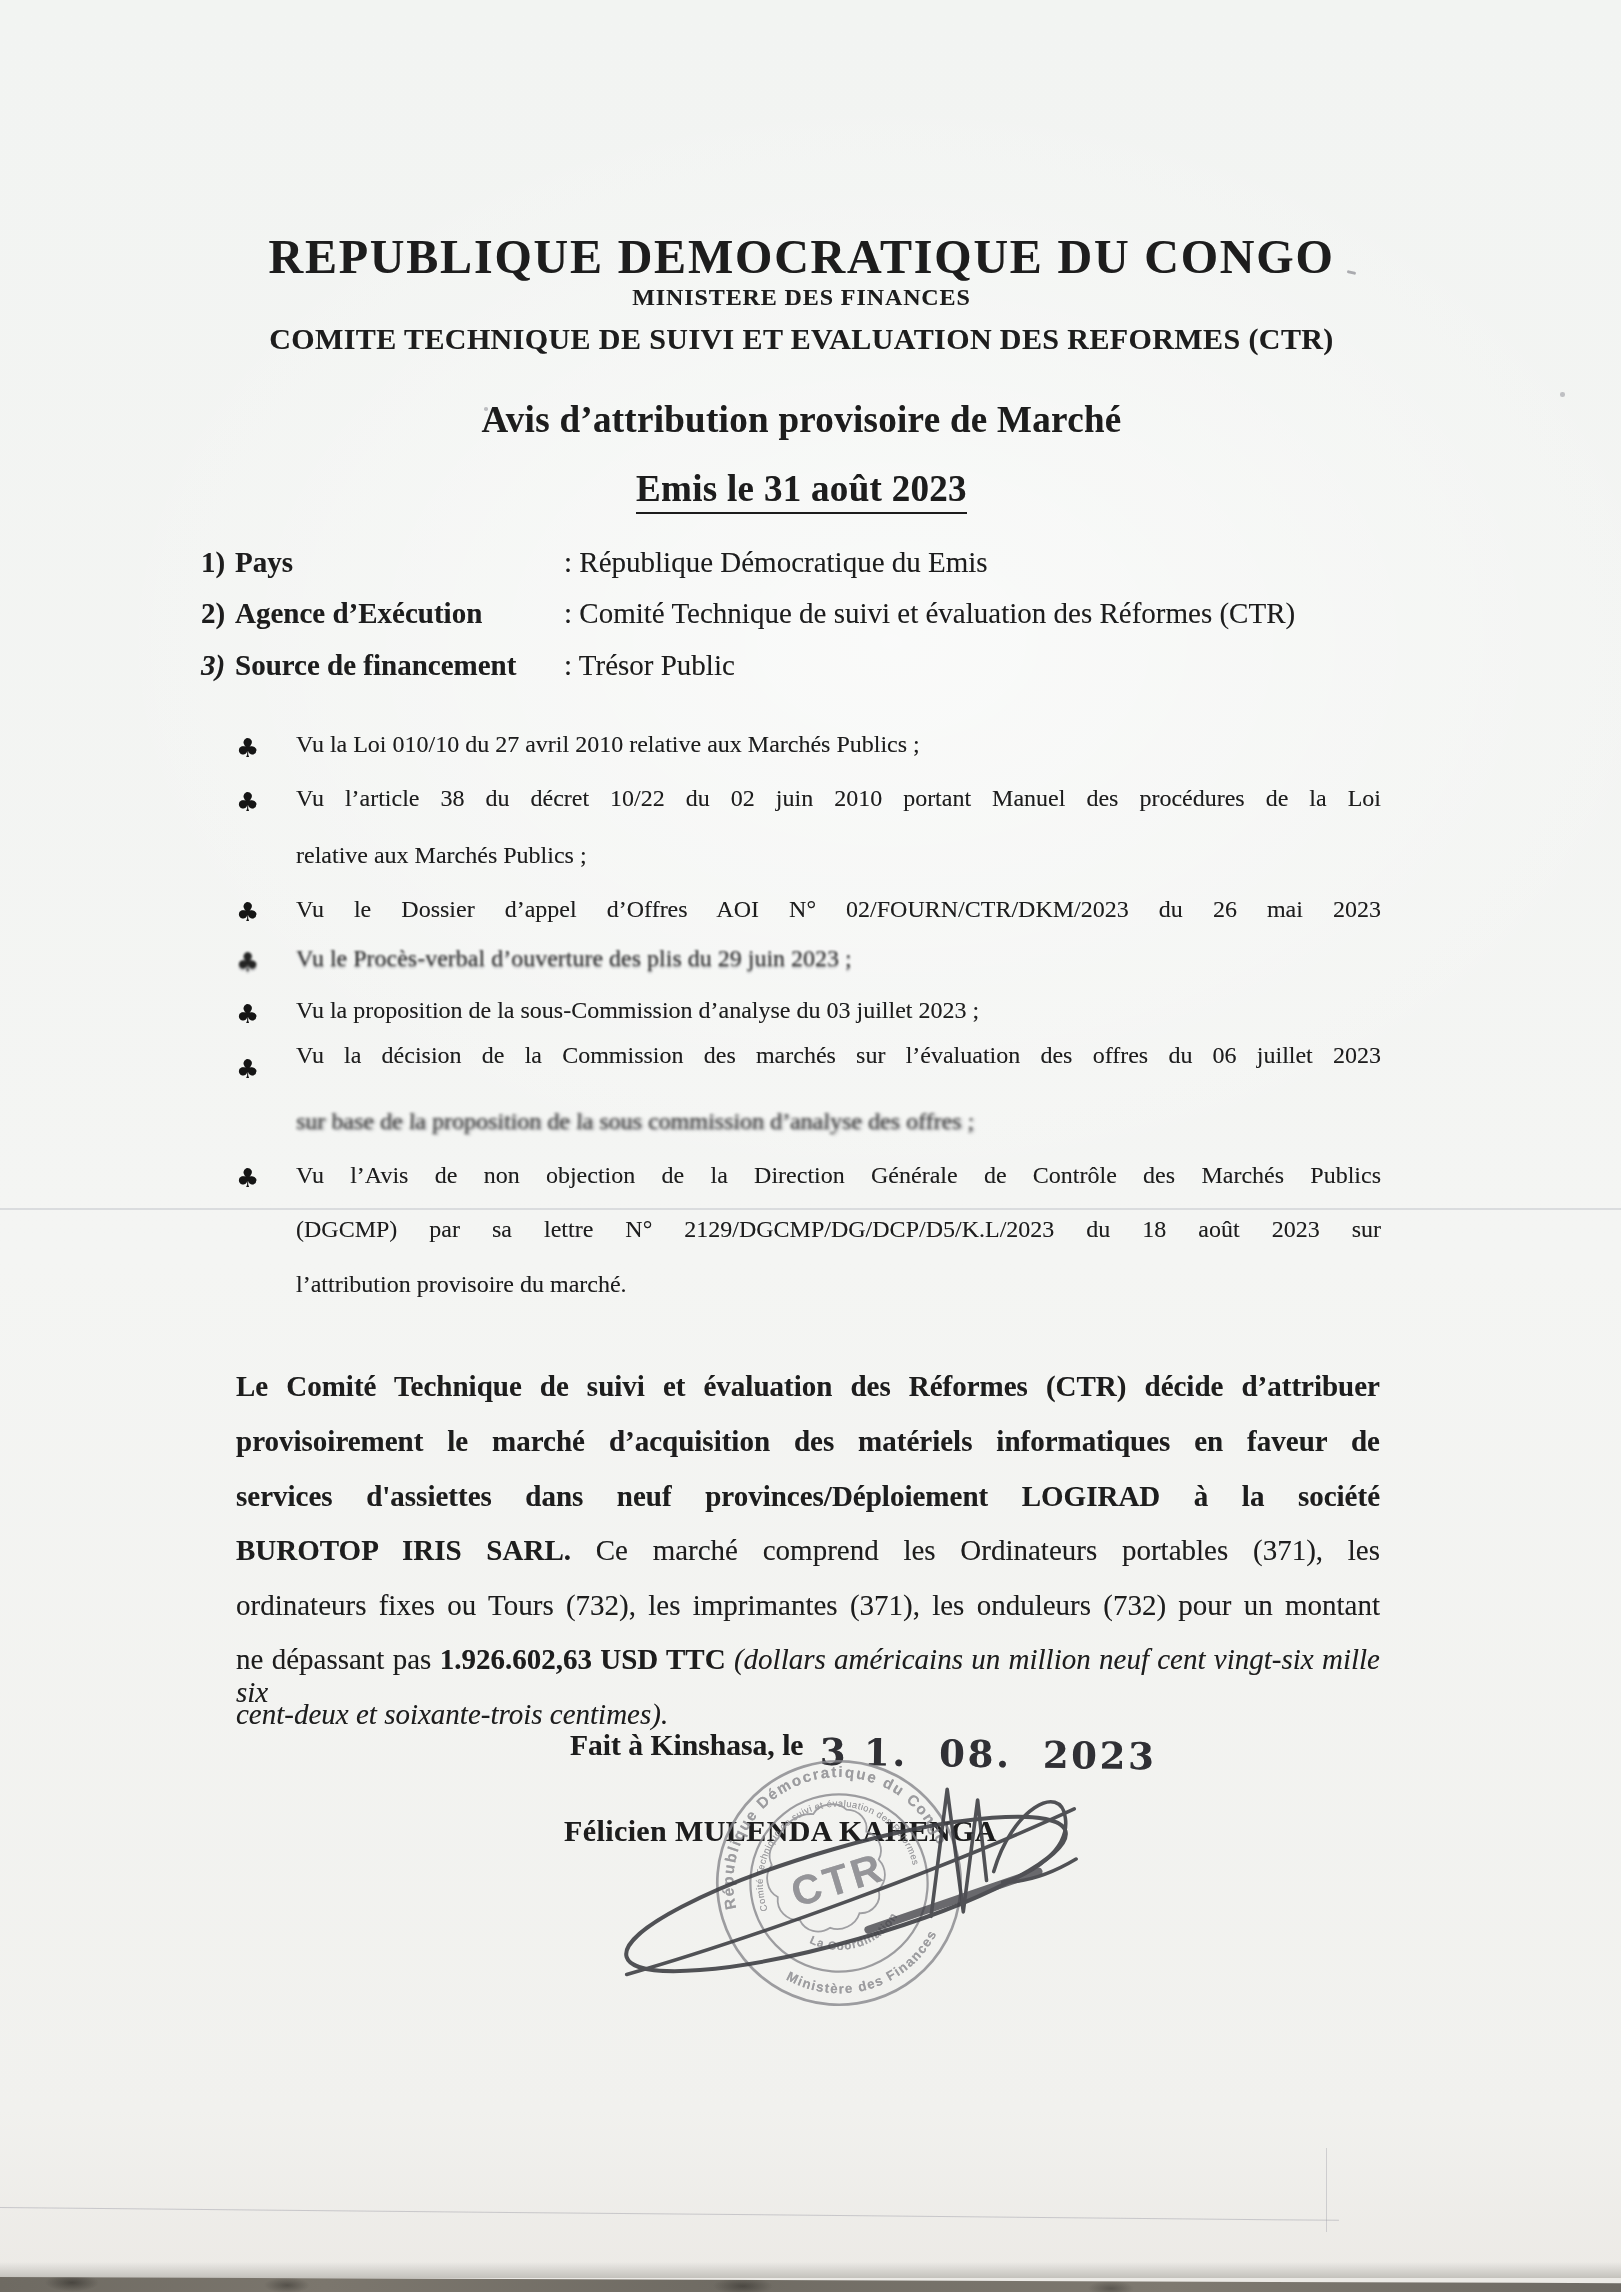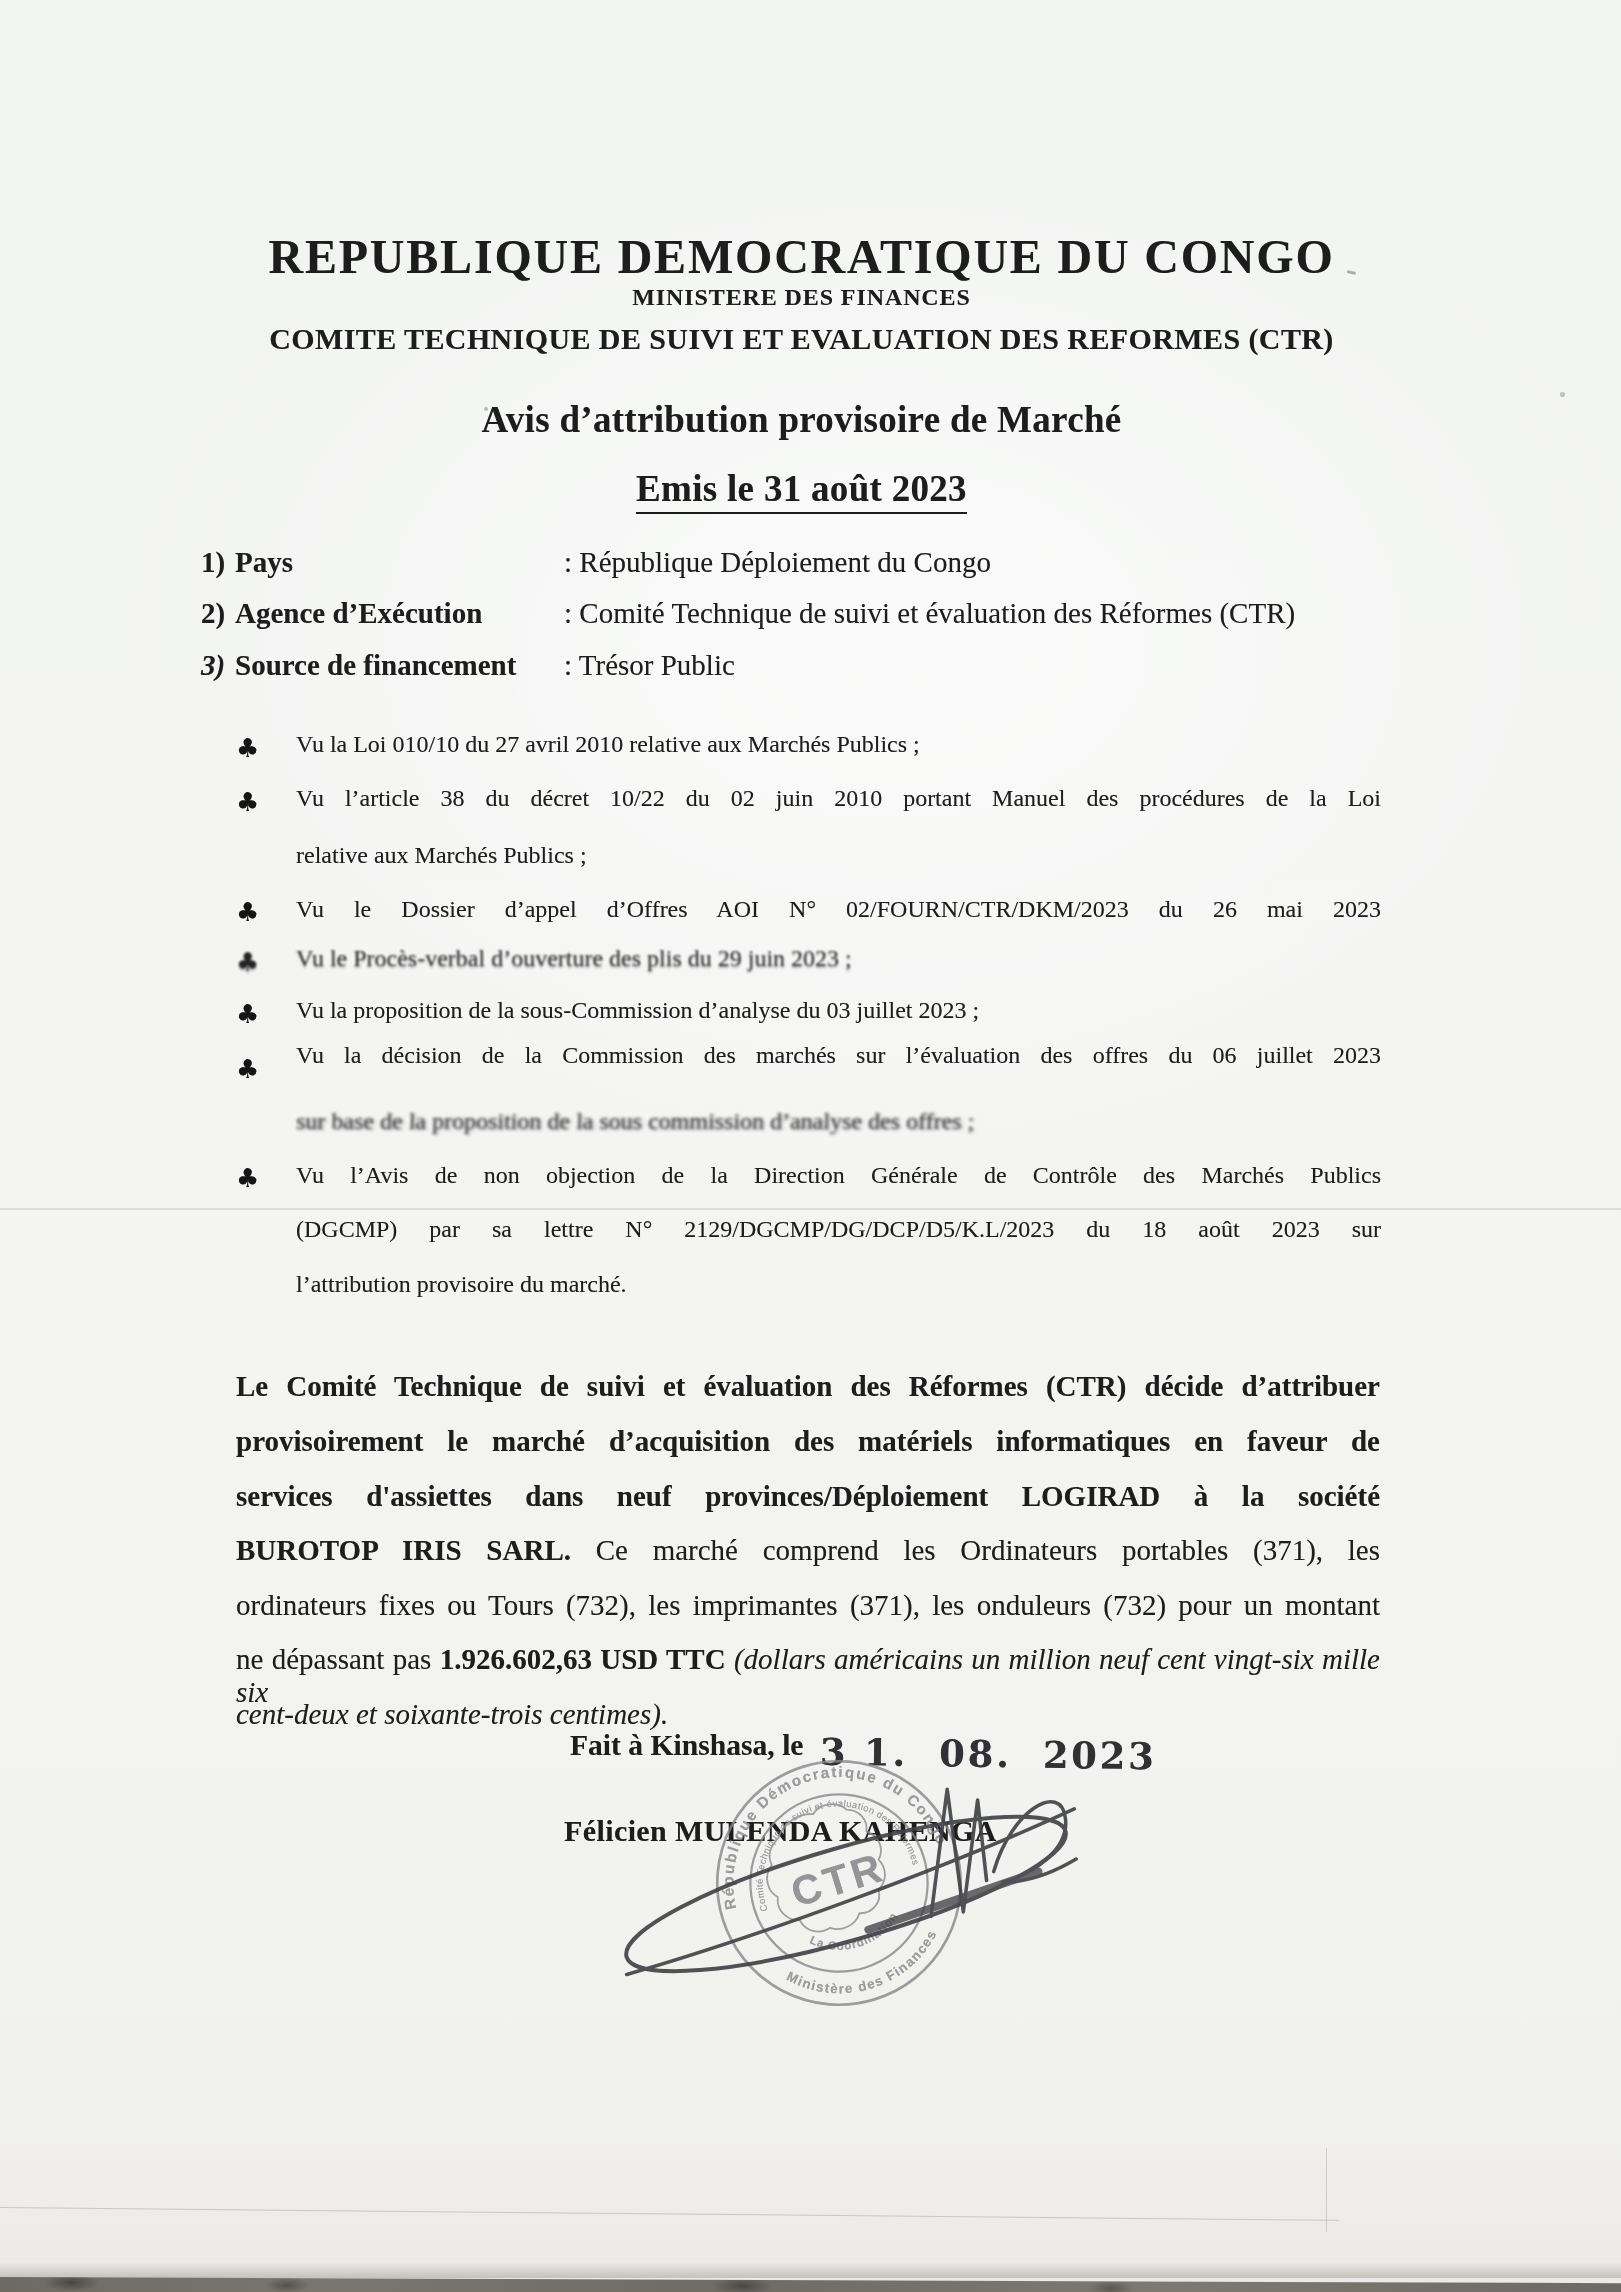--- a/index.html
+++ b/index.html
@@ -67,21 +67,21 @@
   <div class="abs center h1 b" style="top:229px">REPUBLIQUE DEMOCRATIQUE DU CONGO</div>
   <div class="abs center h2 b" style="top:284px">MINISTERE DES FINANCES</div>
   <div class="abs center h3 b" style="top:322px">COMITE TECHNIQUE DE SUIVI ET EVALUATION DES REFORMES (CTR)</div>
   <div class="abs center h4 b" style="top:398px">Avis d’attribution provisoire de Marché</div>
   <div class="abs center h4 b" style="top:467px">
     <span class="emis-underline">Emis le 31 août 2023</span>
   </div>
 
   <div class="abs info-num" style="top:546px">1)</div>
   <div class="abs info-label" style="top:546px">Pays</div>
-  <div class="abs info-value" style="top:546px">: République Déploiement du Congo</div>
+  <div class="abs info-value" style="top:546px">: République Démocratique du Emis</div>
 
   <div class="abs info-num" style="top:597px">2)</div>
   <div class="abs info-label" style="top:597px">Agence d’Exécution</div>
   <div class="abs info-value" style="top:597px">: Comité Technique de suivi et évaluation des Réformes (CTR)</div>
 
   <div class="abs info-num i" style="top:649px">3)</div>
   <div class="abs info-label" style="top:649px">Source de financement</div>
   <div class="abs info-value" style="top:649px">: Trésor Public</div>
 
   <div class="abs glyph" style="top:733px">♣</div>

